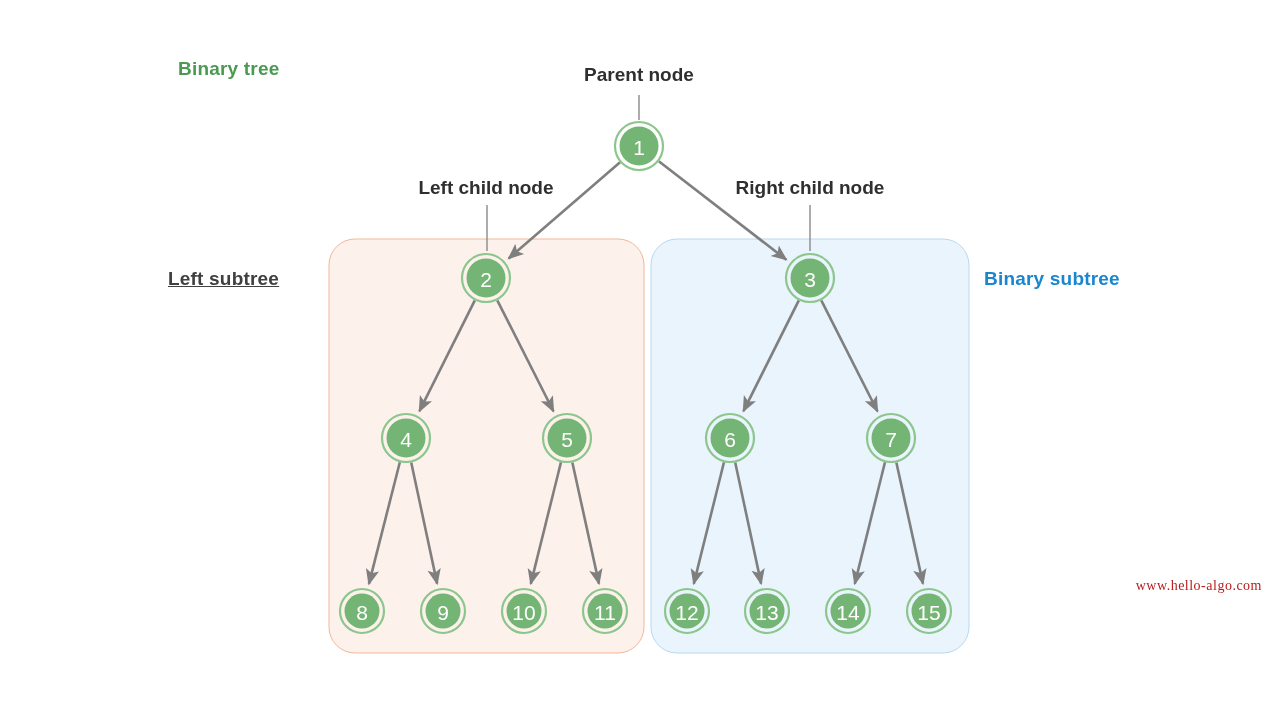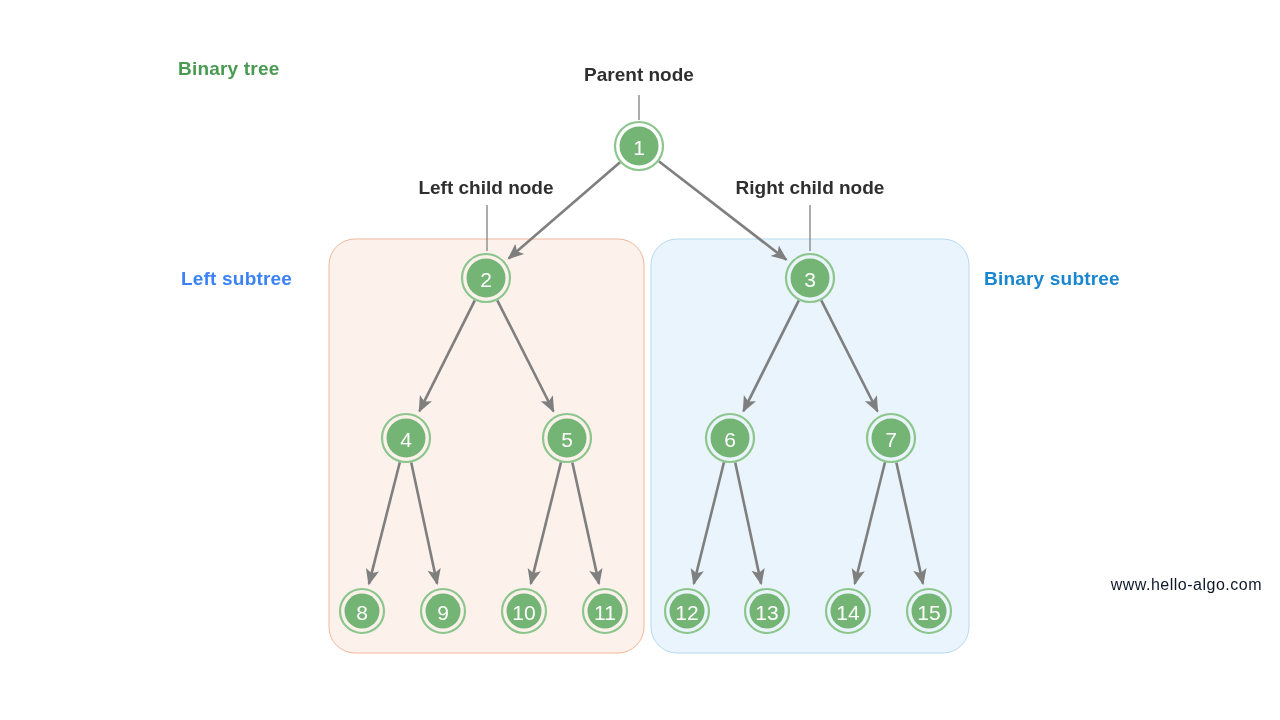--- a/index.html
+++ b/index.html
@@ -45,34 +45,34 @@
     font-size: 19px;
     font-weight: bold;
     fill: #2f2f2f;
     text-anchor: middle;
     dominant-baseline: alphabetic;
   }
   .watermark {
     position: absolute;
     right: 18px;
     bottom: 14px;
-    font-family: Liberation Sans, sans-serif;
-    font-size: 16px;
-    color: #0f172a;
+    font-family: Liberation Serif, serif;
+    font-size: 14px;
+    color: #b91c1c;
     letter-spacing: 0.5px;
   }
 </style>
 </head>
 <body>
 
 <div id="stage">
 
   <div class="panel-label" id="title-label" style="left: 178px; top: 58px; color: rgb(74, 154, 82);">Binary tree</div>
 
-  <div class="panel-label" id="left-subtree-label" style="left: 181px; top: 268px; color: #3b82f6;">Left subtree</div>
+  <div class="panel-label" id="left-subtree-label" style="left: 168px; top: 268px; color: #404040; text-decoration: underline;">Left subtree</div>
 
   <div class="panel-label" id="right-subtree-label" style="left: 984px; top: 268px; color: rgb(26, 134, 208);">Binary subtree</div>
 
   <svg id="diagram-svg" viewBox="0 0 1280 720">
     <defs>
       <marker id="arrowhead" markerWidth="7" markerHeight="7" refX="5.6" refY="3" orient="auto" markerUnits="strokeWidth">
         <path d="M0,0.4 L6.2,3 L0,5.6 L1.4,3 Z" fill="#7f7f7f"></path>
       </marker>
     </defs>
     <g id="panels-layer">

